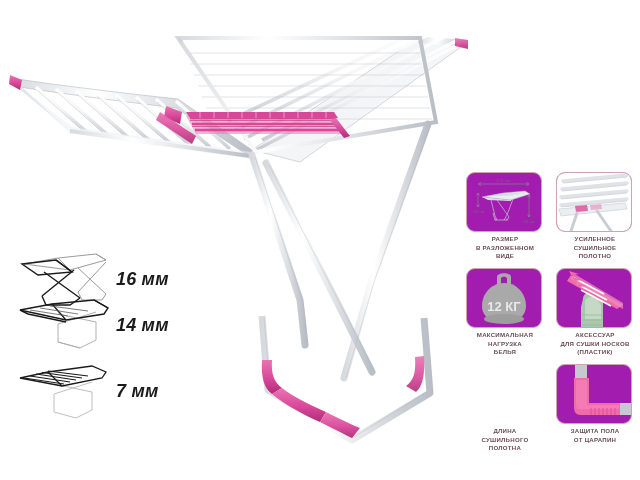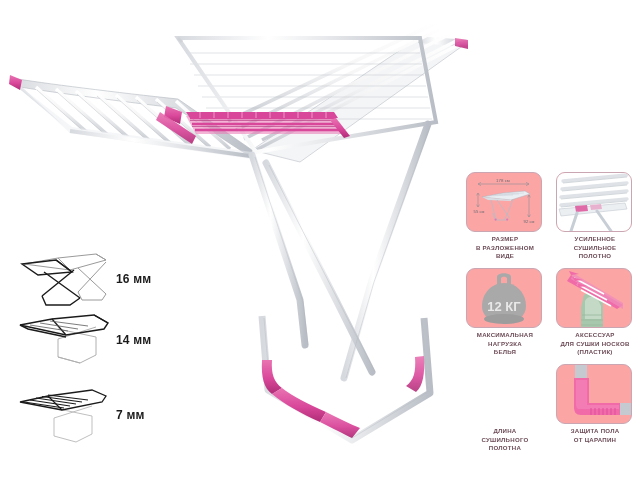--- a/index.html
+++ b/index.html
@@ -11,39 +11,40 @@
   .stage{position:absolute;inset:0;}
 
   
   .hero{position:absolute;left:0;top:0;width:470px;height:455px;}
   .hero svg{position:absolute;left:0;top:0;}
 
   
   .specs{position:absolute;left:18px;top:248px;width:190px;height:185px;}
   .spec-row{position:absolute;width:190px;height:62px;}
   .spec-row.r1{top:0;}
-  .spec-row.r2{top:61px;}
-  .spec-row.r3{top:136px;}
+  .spec-row.r2{top:46px;}
+  .spec-row.r3{top:112px;}
   .spec-art{position:absolute;left:0;top:0;width:95px;height:62px;}
   .spec-label{
     position:absolute;left:98px;top:50%;transform:translateY(-50%);
-    font-size:12px;font-weight:bold;color:#1b1b1b;letter-spacing:.2px;
+    font-size:18px;font-weight:bold;color:#1b1b1b;letter-spacing:.2px;
     white-space:nowrap;
+    font-style:italic;
   }
 
   
   .features{
     position:absolute;left:462px;top:172px;width:176px;height:290px;
     display:grid;grid-template-columns:86px 86px;grid-template-rows:96px 96px 96px;
     column-gap:4px;row-gap:0px;
   }
   .feature{position:relative;width:86px;height:96px;}
   .tile{
     position:absolute;left:4px;top:0;width:76px;height:60px;
-    border:1.2px solid #c9a6b2;border-radius:9px;background:#fca5a5;
+    border:1.2px solid #c9a6b2;border-radius:9px;background:#a21caf;
     overflow:hidden;box-sizing:border-box;
   }
   .tile svg{position:absolute;left:0;top:0;}
   .cap{
     position:absolute;left:0;top:63px;width:86px;
     text-align:center;font-size:6.1px;font-weight:bold;color:#6b4a55;
     line-height:8.6px;letter-spacing:.25px;text-transform:uppercase;
   }
   .cap span{display:block;}
 </style>

